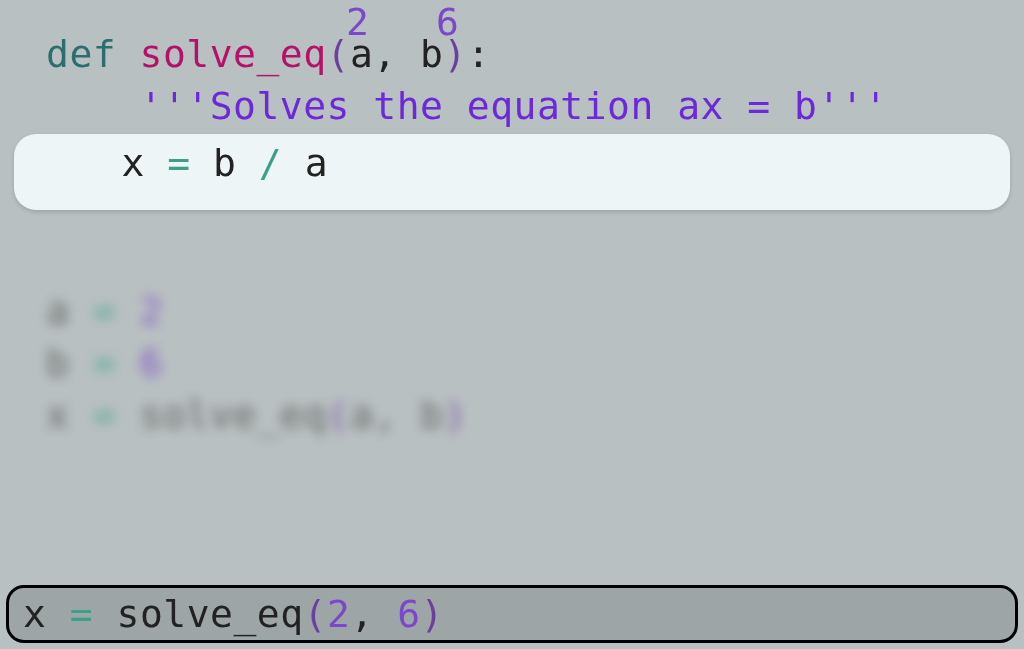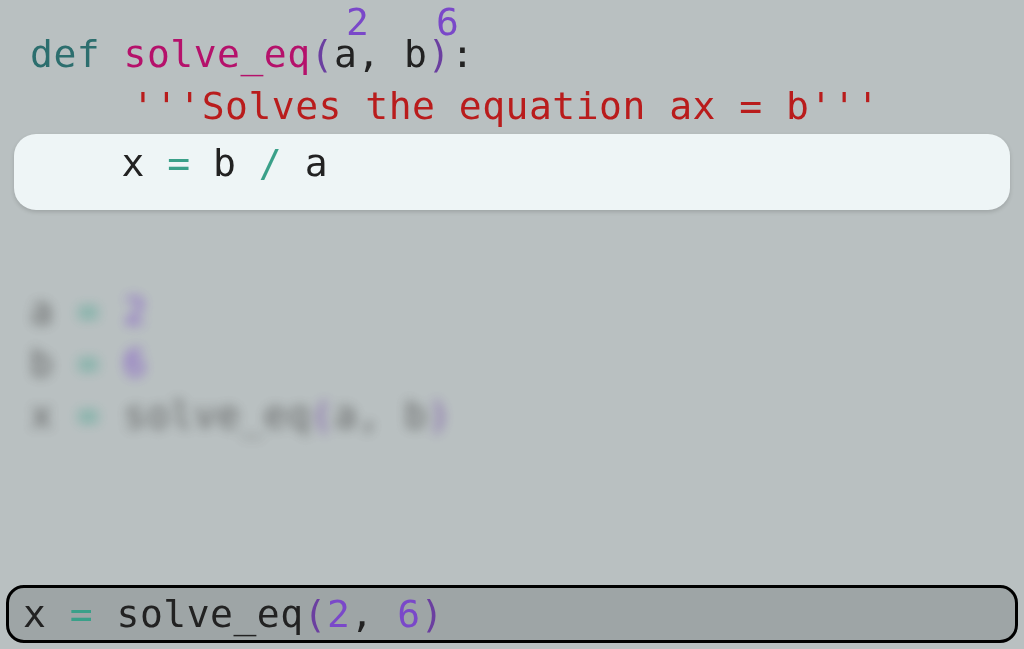--- a/index.html
+++ b/index.html
@@ -20,33 +20,33 @@
     position: absolute;
     left: 0;
     top: 0;
     width: 1024px;
     font-size: 38px;
     line-height: 52px;
     letter-spacing: 0.5px;
   }
   .line {
     white-space: pre;
-    padding-left: 30px;
+    padding-left: 46px;
     box-sizing: border-box;
   }
   .blurred {
     filter: blur(6px);
     opacity: 0.85;
   }
   
   .kw   { color: #2c6e6e; }  
   .fn   { color: #b5116b; }  
   .pr   { color: #6b3fa0; }  
   .id   { color: #222; }     
-  .doc  { color: #b91c1c; margin-left: 8px; }  
+  .doc  { color: #6d28d9; }  
   .op   { color: #3aa089; }  
   .num  { color: #7a48c9; }  
   .dim  { color: #555; }
 
   
   .ann {
     position: absolute;
     font-size: 38px;
     color: #7a48c9;
     font-weight: 500;

